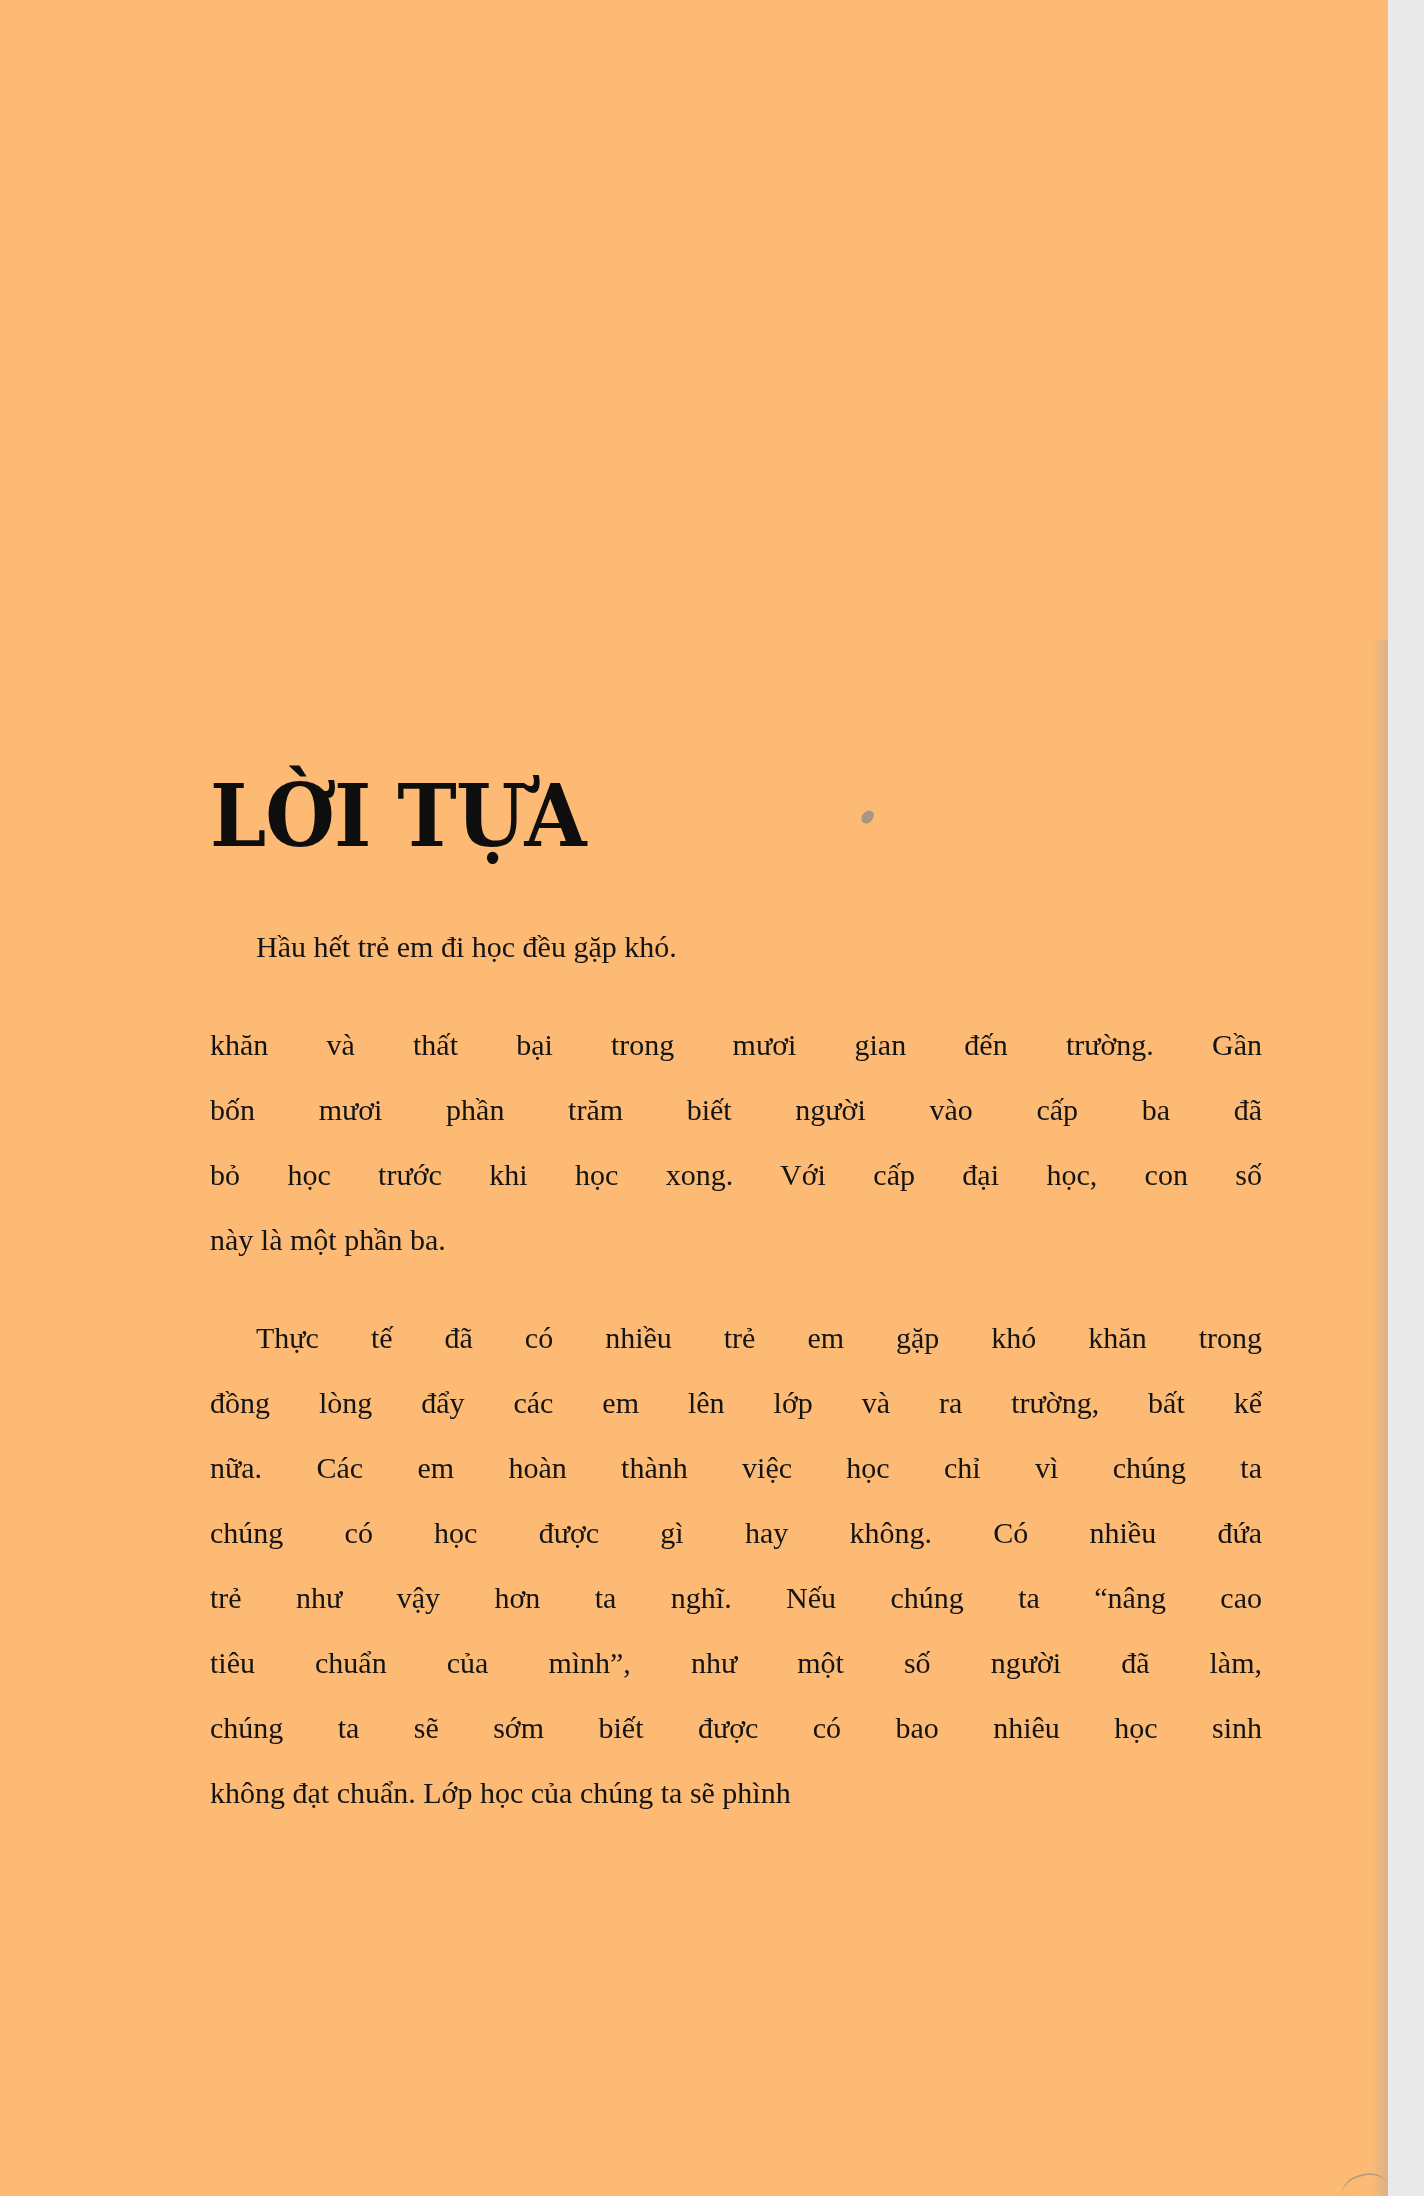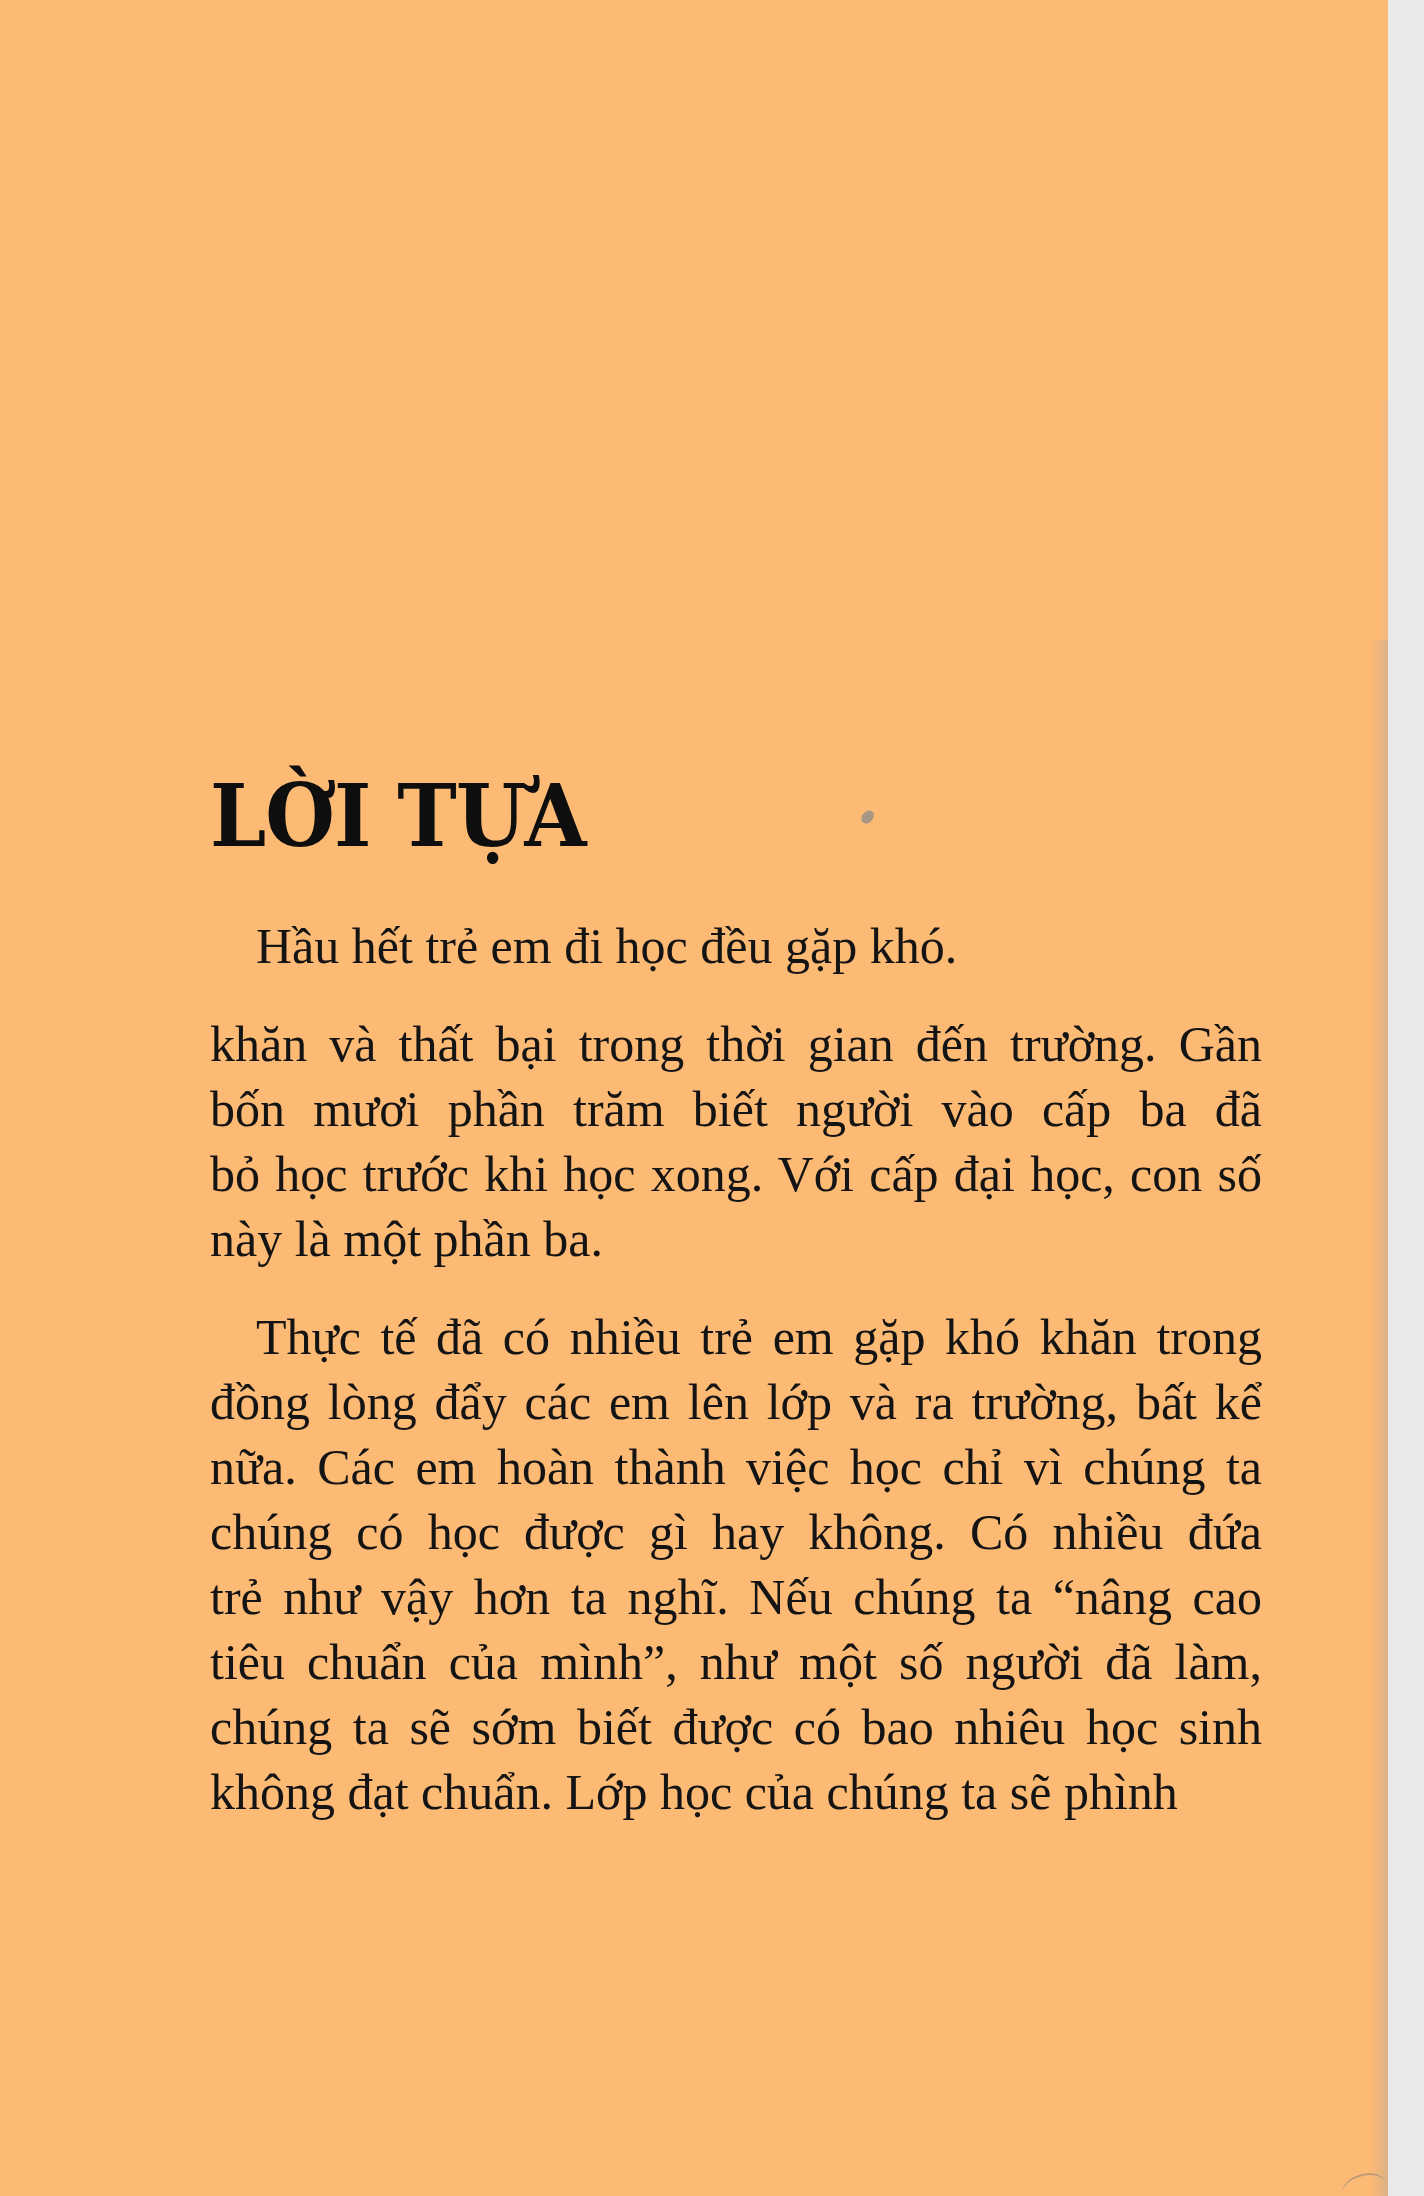--- a/index.html
+++ b/index.html
@@ -30,21 +30,21 @@
     line-height: 1.1;
     letter-spacing: -1px;
     transform: scaleY(1.08);
     transform-origin: left top;
     color: #0e0e0e;
   }
   .para {
     margin: 0 0 33px 0;
   }
   .line {
-    font-size: 50px;
+    font-size: 30px;
     line-height: 65px;
     white-space: normal;
   }
   .line.just {
     text-align: justify;
     text-align-last: justify;
   }
   .line.last {
     text-align: left;
   }
@@ -95,21 +95,21 @@
 <div class="page">
 
   <div class="content">
     <h1 class="title">LỜI TỰA</h1>
 
     <div>
         <div class="para">
           <div class="line last indent">Hầu hết trẻ em đi học đều gặp khó.</div>
         </div>
         <div class="para">
-          <div class="line just">khăn và thất bại trong thời gian đến trường. Gần</div>
+          <div class="line just">khăn và thất bại trong mươi gian đến trường. Gần</div>
           <div class="line just">bốn mươi phần trăm biết người vào cấp ba đã</div>
           <div class="line just">bỏ học trước khi học xong. Với cấp đại học, con số</div>
           <div class="line last">này là một phần ba.</div>
         </div>
         <div class="para">
           <div class="line just indent">Thực tế đã có nhiều trẻ em gặp khó khăn trong</div>
           <div class="line just">đồng lòng đẩy các em lên lớp và ra trường, bất kể</div>
           <div class="line just">nữa. Các em hoàn thành việc học chỉ vì chúng ta</div>
           <div class="line just">chúng có học được gì hay không. Có nhiều đứa</div>
           <div class="line just">trẻ như vậy hơn ta nghĩ. Nếu chúng ta “nâng cao</div>

